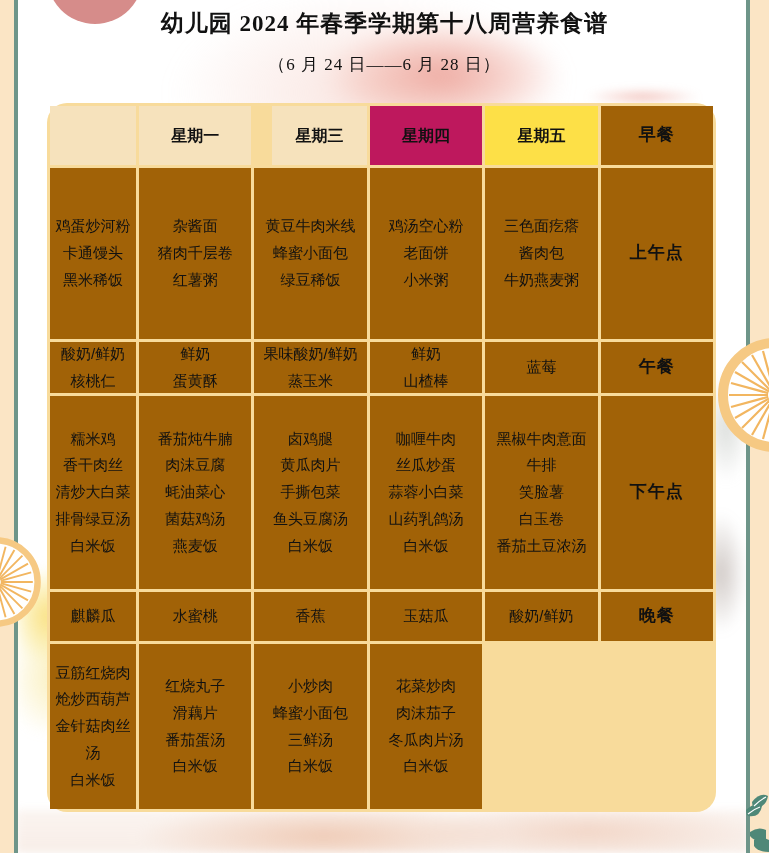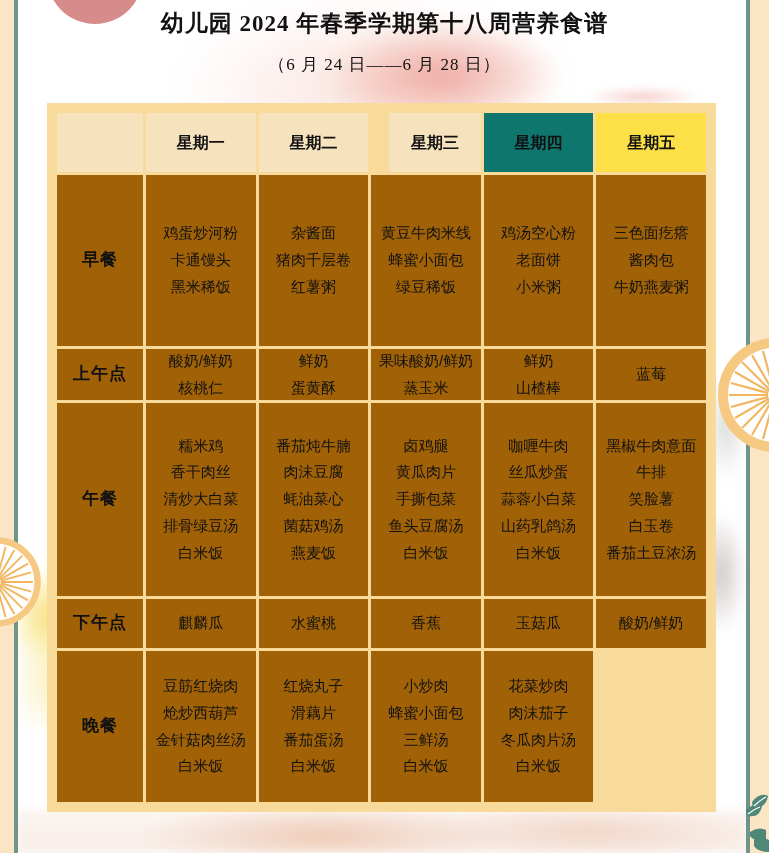--- a/index.html
+++ b/index.html
@@ -72,21 +72,21 @@
     margin-top:14px;font-size:17px;font-weight:normal;letter-spacing:1px;
     font-family:"Liberation Serif","DejaVu Serif",serif;
   }
 
   
   .menu-table{
     position:absolute;left:47px;top:103px;width:669px;height:709px;z-index:1;
     display:grid;
     grid-template-columns:86px repeat(5,1fr);
     grid-template-rows:59px 171px 51px 193px 49px auto;
-    gap:3px;padding:10px;box-sizing:border-box;
+    gap:3px;padding:3px;box-sizing:border-box;border-radius:20px;
   }
   .cell{
     display:flex;align-items:center;justify-content:center;text-align:center;
     background:#a16207;white-space:pre-line;
     font-size:15px;line-height:1.78;padding:2px;
   }
   .cell.header{font-size:16px;font-weight:bold;line-height:1.2;}
   .cell.label{font-size:17px;font-weight:bold;letter-spacing:1px;}
 </style>
 </head>
@@ -170,23 +170,22 @@
 </svg>
 
 <div class="title-wrap">
   <div class="page-title">幼儿园 2024 年春季学期第十八周营养食谱</div>
   <div class="page-subtitle">（6 月 24 日——6 月 28 日）</div>
 </div>
 
 <div class="menu-table" style="background: rgb(248, 219, 155);">
   <div class="cell header" style="background: rgb(246, 226, 188);"></div>
   <div class="cell header" style="background: rgb(246, 226, 188);">星期一</div>
-  <div class="cell header" style="background: rgb(246, 226, 188);">星期二</div>
   <div class="cell header" style="background: rgb(246, 226, 188); margin-left: 18px;">星期三</div>
-  <div class="cell header" style="background: #0f766e;">星期四</div>
+  <div class="cell header" style="background: #be185d;">星期四</div>
   <div class="cell header" style="background: #fde047;">星期五</div>
 
   <div class="cell label">早餐</div>
   <div class="cell">鸡蛋炒河粉
 卡通馒头
 黑米稀饭</div>
   <div class="cell">杂酱面
 猪肉千层卷
 红薯粥</div>
   <div class="cell">黄豆牛肉米线

